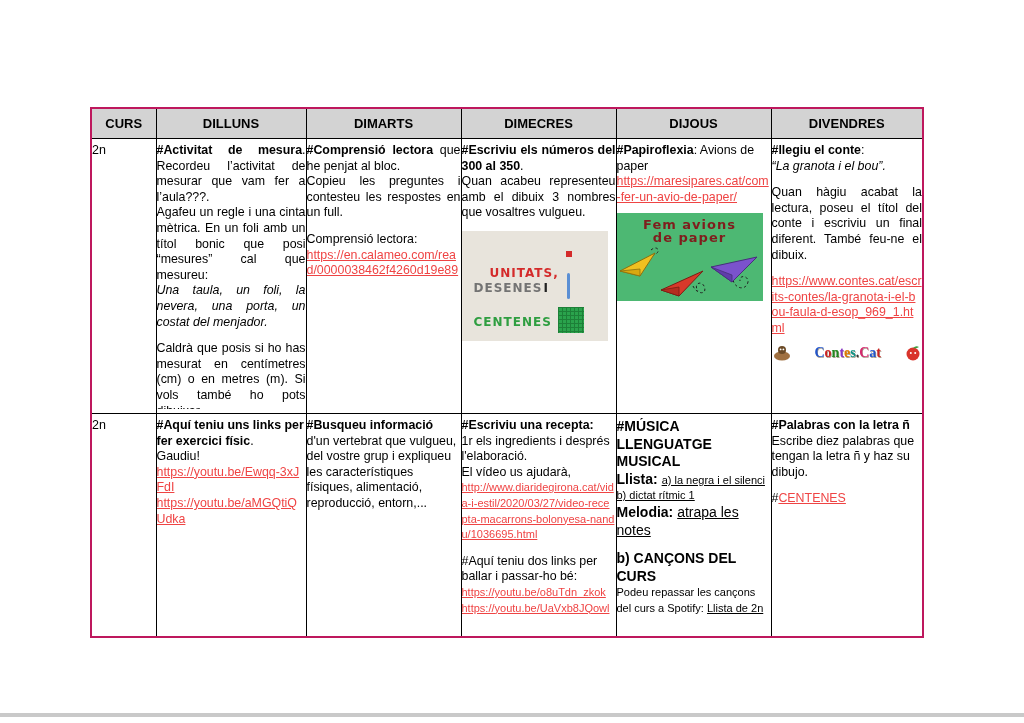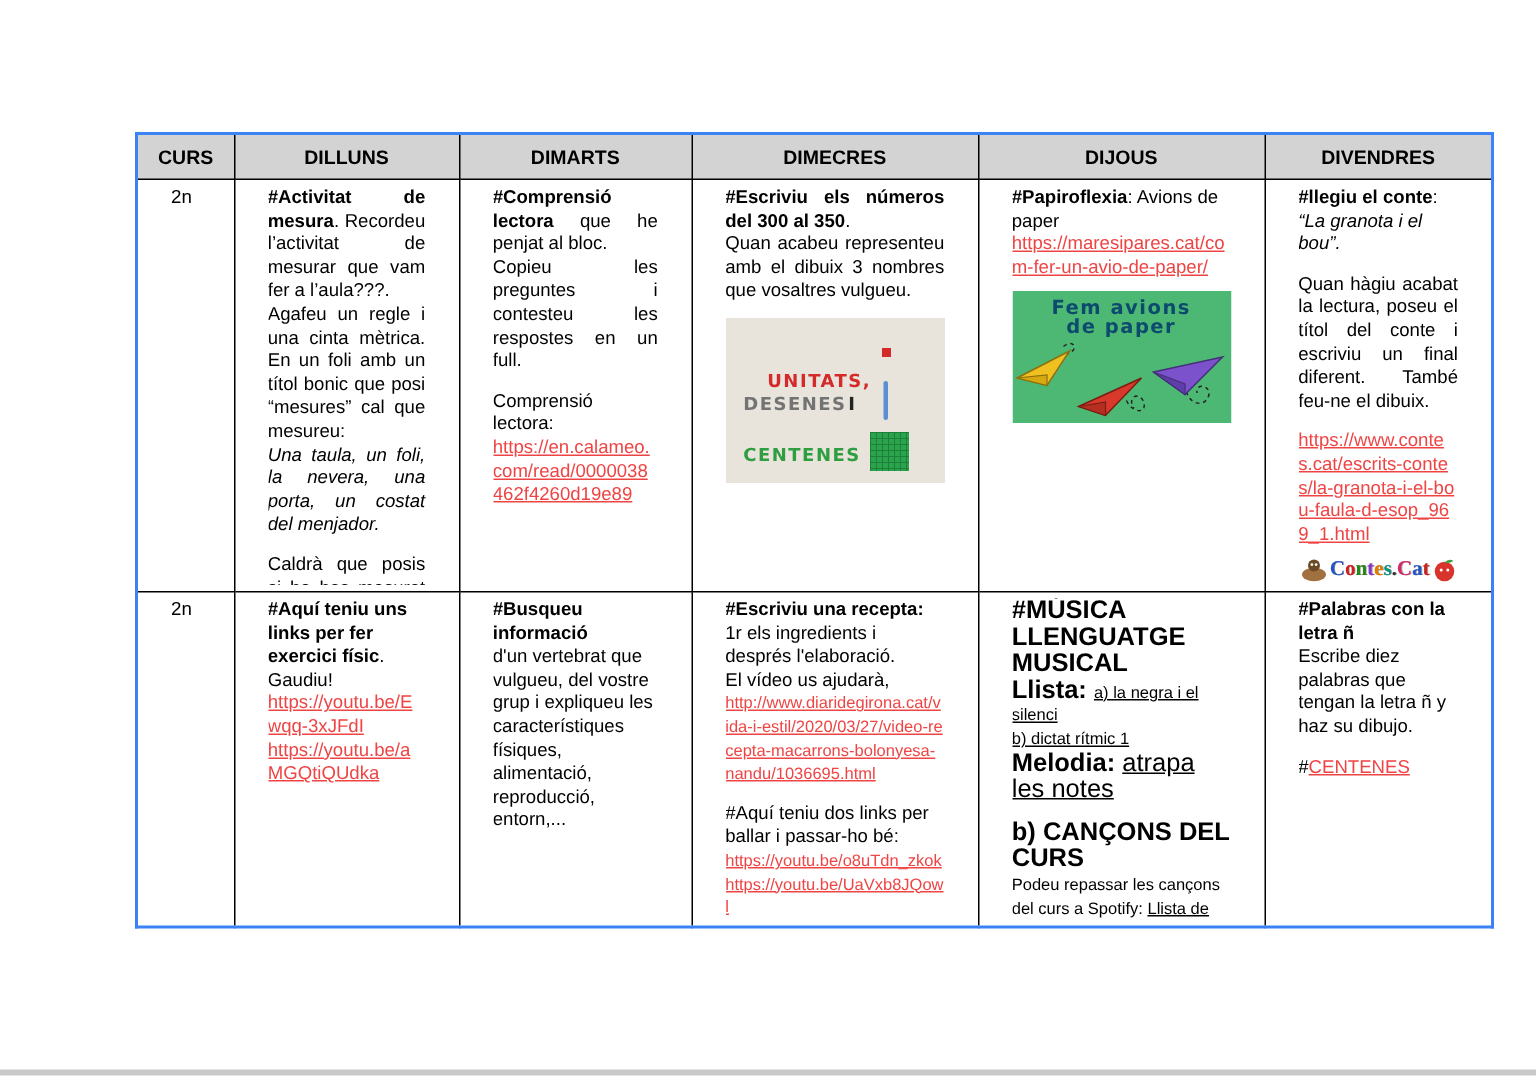--- a/index.html
+++ b/index.html
@@ -1,51 +1,51 @@
 <!DOCTYPE html>
 <html><head>
 <meta charset="utf-8">
 <style>
   html,body{margin:0;padding:0;}
   .page{position:relative;width:1024px;height:723px;background:#ffffff;overflow:hidden;
         font-family:"Liberation Sans",sans-serif;color:#000;}
-  .doc-table{position:absolute;left:90px;top:88px;border-collapse:collapse;table-layout:fixed;
-             border:2px solid #3b82f6;}
+  .doc-table{position:absolute;left:90px;top:107px;border-collapse:collapse;table-layout:fixed;
+             border:2px solid #be185d;}
   .doc-table th,.doc-table td{border:1px solid #000;}
   .doc-table th{background:#d3d3d3;height:27px;font-size:13px;font-weight:700;
                 text-align:center;vertical-align:middle;}
-  .doc-table td{vertical-align:top;padding:4px 22px;}
+  .doc-table td{vertical-align:top;padding:4px 0;}
   .curs{font-size:12.5px;}
   .cellbox{overflow:hidden;}
   .row1 .cellbox{height:266px;}
   .row2 .cellbox{height:214px;}
   .para{font-size:12.4px;line-height:15.6px;}
   .just{text-align:justify;}
   .b{font-weight:700;}
   .i{font-style:italic;}
   .u{text-decoration:underline;color:#000;cursor:pointer;}
   .sm{font-size:11px;line-height:13.5px;}
-  .bg{font-size:17px;line-height:16.6px;}
+  .bg{font-size:14px;line-height:16.6px;}
   .lnk{color:#ef4444;text-decoration:underline;word-break:break-all;cursor:pointer;}
   .gap{height:11px;}
   
   .img-unitats{position:relative;width:146px;height:110px;background:#e8e4dc;margin-top:10px;
                font-family:"DejaVu Sans",sans-serif;font-weight:700;font-size:12px;letter-spacing:1px;}
   .u-units{position:absolute;left:28px;top:16px;color:#d42a2a;margin-top:19px;}
   .u-unit-square{position:absolute;left:104px;top:20px;width:6px;height:6px;background:#d42a2a;}
   .u-tens{position:absolute;left:12px;top:50px;color:#737373;}
   .u-tens-i{position:absolute;left:82px;top:50px;color:#222;}
   .u-ten-bar{position:absolute;left:105px;top:42px;width:3px;height:26px;background:#5b8fd4;border-radius:2px;}
   .u-hundreds{position:absolute;left:12px;top:84px;color:#2f9e41;}
   .u-hundred-square{position:absolute;left:96px;top:76px;width:26px;height:26px;background:#2aa34c;
     background-image:linear-gradient(#1d8038 1px,transparent 1px),linear-gradient(90deg,#1d8038 1px,transparent 1px);
     background-size:4px 4px;}
   
   .img-avions{width:146px;height:88px;background:#4db873;margin-top:8px;padding-top:5px;box-sizing:border-box;}
-  .av-title{text-align:center;font-weight:700;font-size:13px;line-height:13px;color:#0c4a6e;
+  .av-title{text-align:center;font-weight:700;font-size:13px;line-height:13px;color:#7f1d1d;
             font-family:"DejaVu Sans",sans-serif;letter-spacing:1px;}
   .av-svg{display:block;margin-top:2px;}
   
   .img-contescat{display:flex;align-items:center;justify-content:space-between;margin-top:8px;width:100%;}
   .cc-text{font-weight:700;font-size:14px;font-family:Liberation Serif, serif;
            text-shadow:0.6px 0.6px 0 rgba(60,40,0,0.45);}
   .page-edge{position:absolute;left:0;top:713px;width:1024px;height:4px;background:#c9c9c9;}
 </style>
 </head>
 <body>

